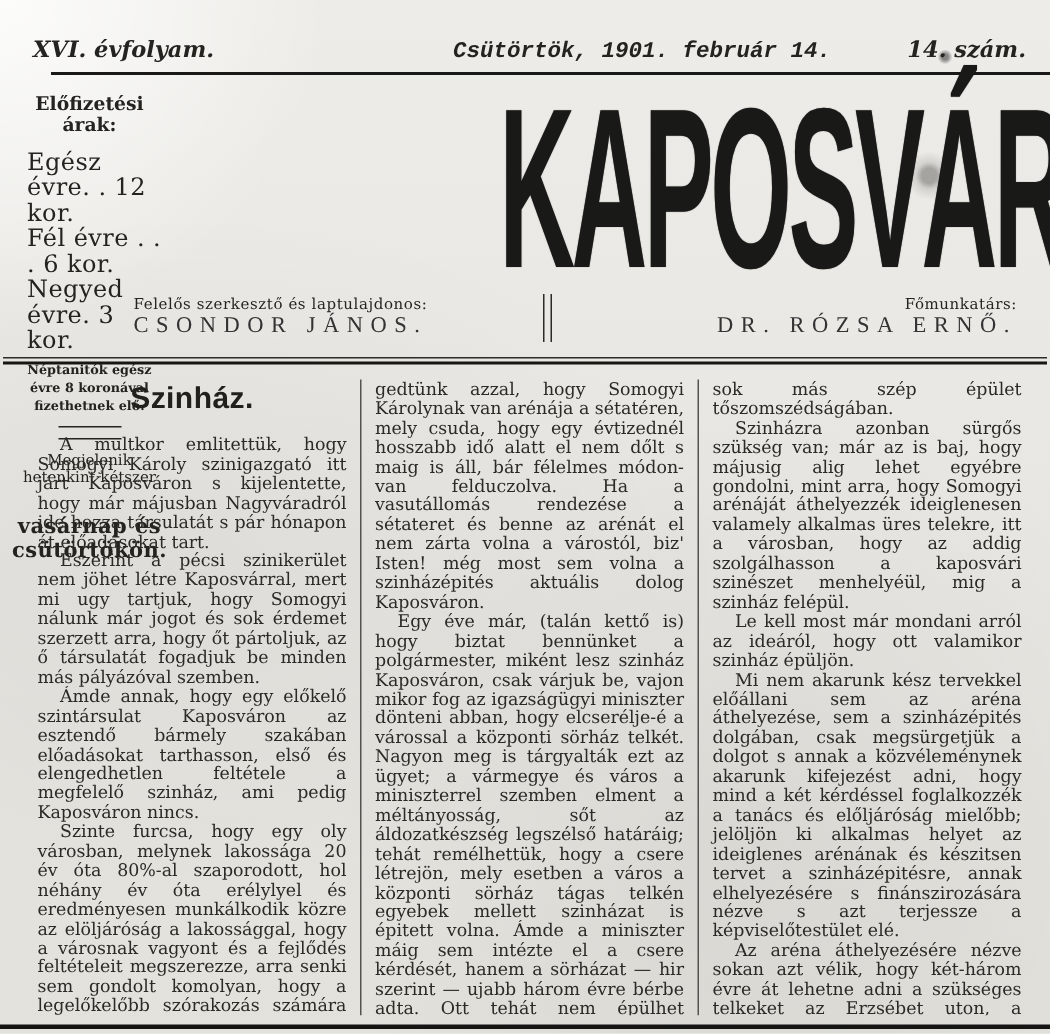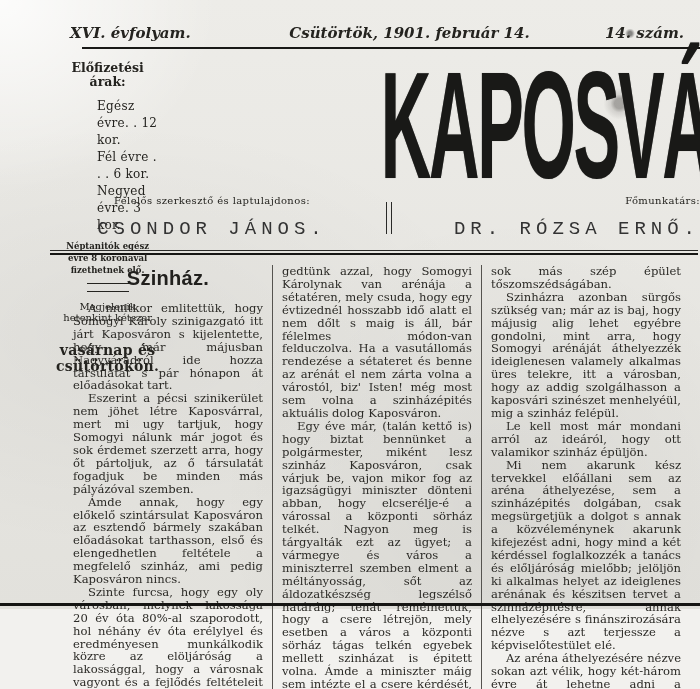--- a/index.html
+++ b/index.html
@@ -1,62 +1,61 @@
 <!DOCTYPE html>
 <html lang="hu"><head>
 <meta charset="utf-8">
 <style>
   html,body{margin:0;padding:0;}
   body{width:700px;height:689px;overflow:hidden;background:#f2f1ee;}
   .page{
-    position:relative;width:700px;height:609px;box-sizing:border-box;
+    position:relative;width:700px;height:689px;box-sizing:border-box;
     color:#24231f;
     font-family:"DejaVu Serif", serif;
     background-color:#e6e5e0;
     background-image:
       radial-gradient(ellipse at 0% 0%, rgba(255,255,255,0.85), rgba(255,255,255,0) 22%),
       radial-gradient(circle at 88.5% 17%, rgba(35,32,30,0.35) 0 5px, rgba(35,32,30,0.12) 9px, rgba(0,0,0,0) 16px),
       radial-gradient(circle at 90% 5.5%, rgba(30,30,30,0.5) 0 2px, rgba(0,0,0,0) 5px),
       radial-gradient(ellipse at 18% 55%, rgba(0,0,0,0.045), rgba(0,0,0,0) 45%),
       radial-gradient(ellipse at 72% 82%, rgba(0,0,0,0.05), rgba(0,0,0,0) 40%),
       linear-gradient(#edecE8, #e2e1dc);
-    padding-left: 48px;
   }
   
   .topbar{display:flex;align-items:baseline;padding:24px 16px 3px 22px;
     font-style:italic;font-weight:bold;font-size:15px;}
   .topbar .tleft{width:195px;}
-  .topbar .tcenter{flex:1;text-align:center;}
+  .topbar .tcenter{flex:1;text-align:right;font-family:Liberation Mono, monospace;}
   .topbar .tright{width:130px;text-align:right;}
   .topline{height:0;border-bottom:2px solid #191917;margin:2px 0 0 34px;}
   
   .mast{display:flex;align-items:flex-start;padding:10px 8px 0 8px;height:140px;box-sizing:border-box;}
   .mast-side{width:150px;text-align:center;line-height:1.15;}
   .mast-center{flex:1;display:flex;justify-content:center;align-items:flex-start;overflow:visible;}
   .brand{
     font-family:"Liberation Sans", sans-serif;font-weight:bold;
     font-size:152px;line-height:0.8;letter-spacing:-5px;color:#191917;
     transform:scaleX(0.46);transform-origin:50% 0;white-space:nowrap;
     margin-top:6px;text-shadow:0 0 1px rgba(20,20,20,0.6);
   }
   .box-title{font-weight:bold;font-size:12.5px;margin-top:2px;}
   .rates{margin-top:8px;text-align:left;padding-left:10px;}
-  .rate-line{font-size:12px;line-height:17px;letter-spacing:0.3px;margin-left:31px;}
+  .rate-line{font-size:16px;line-height:17px;letter-spacing:0.3px;}
   .small-note{font-weight:bold;font-size:8.5px;line-height:12px;margin-top:6px;padding:0 6px;text-align:center;}
   .mini-rule{width:42px;border-top:1.5px solid #24231f;margin:7px auto 6px auto;}
   .single-price{font-weight:bold;font-size:12.5px;margin-top:4px;}
   .freq-small{font-weight:normal;font-size:10px;margin-top:9px;}
   .freq-big{font-weight:bold;font-size:14px;margin-top:18px;letter-spacing:0.3px;}
   
   .editors{display:flex;align-items:center;justify-content:center;padding:6px 0 10px 0;}
   .ed-block{text-align:center;}
   .ed-left{width:330px;}
   .ed-right{width:300px;text-align:right;}
   .ed-label{font-size:10px;letter-spacing:0.4px;}
-  .ed-name{font-family:Liberation Mono, monospace;font-size:19px;letter-spacing:5px;margin-top:12px;color:#333;}
+  .ed-name{font-family:Liberation Serif, serif;font-size:15px;letter-spacing:5px;margin-top:0;color:#333;}
   .dbar{width:4px;height:32px;border-left:1.5px solid #2a2a28;border-right:1.5px solid #2a2a28;margin:0 10px;}
   .rule-double{height:2px;border-top:1px solid #2b2b29;border-bottom:2px solid #161614;margin:0 2px;}
   
   .columns{display:flex;padding:10px 10px 0 16px;height:424px;overflow:hidden;}
   .col{flex:1;padding:0 9px;overflow:hidden;}
   .col + .col{border-left:1px solid #55534f;}
   .article-title{
     text-align:center;font-family:"Liberation Sans", sans-serif;font-weight:bold;
     font-size:20px;margin:2px 0 12px 0;color:#21201d;letter-spacing:0.3px;
   }

